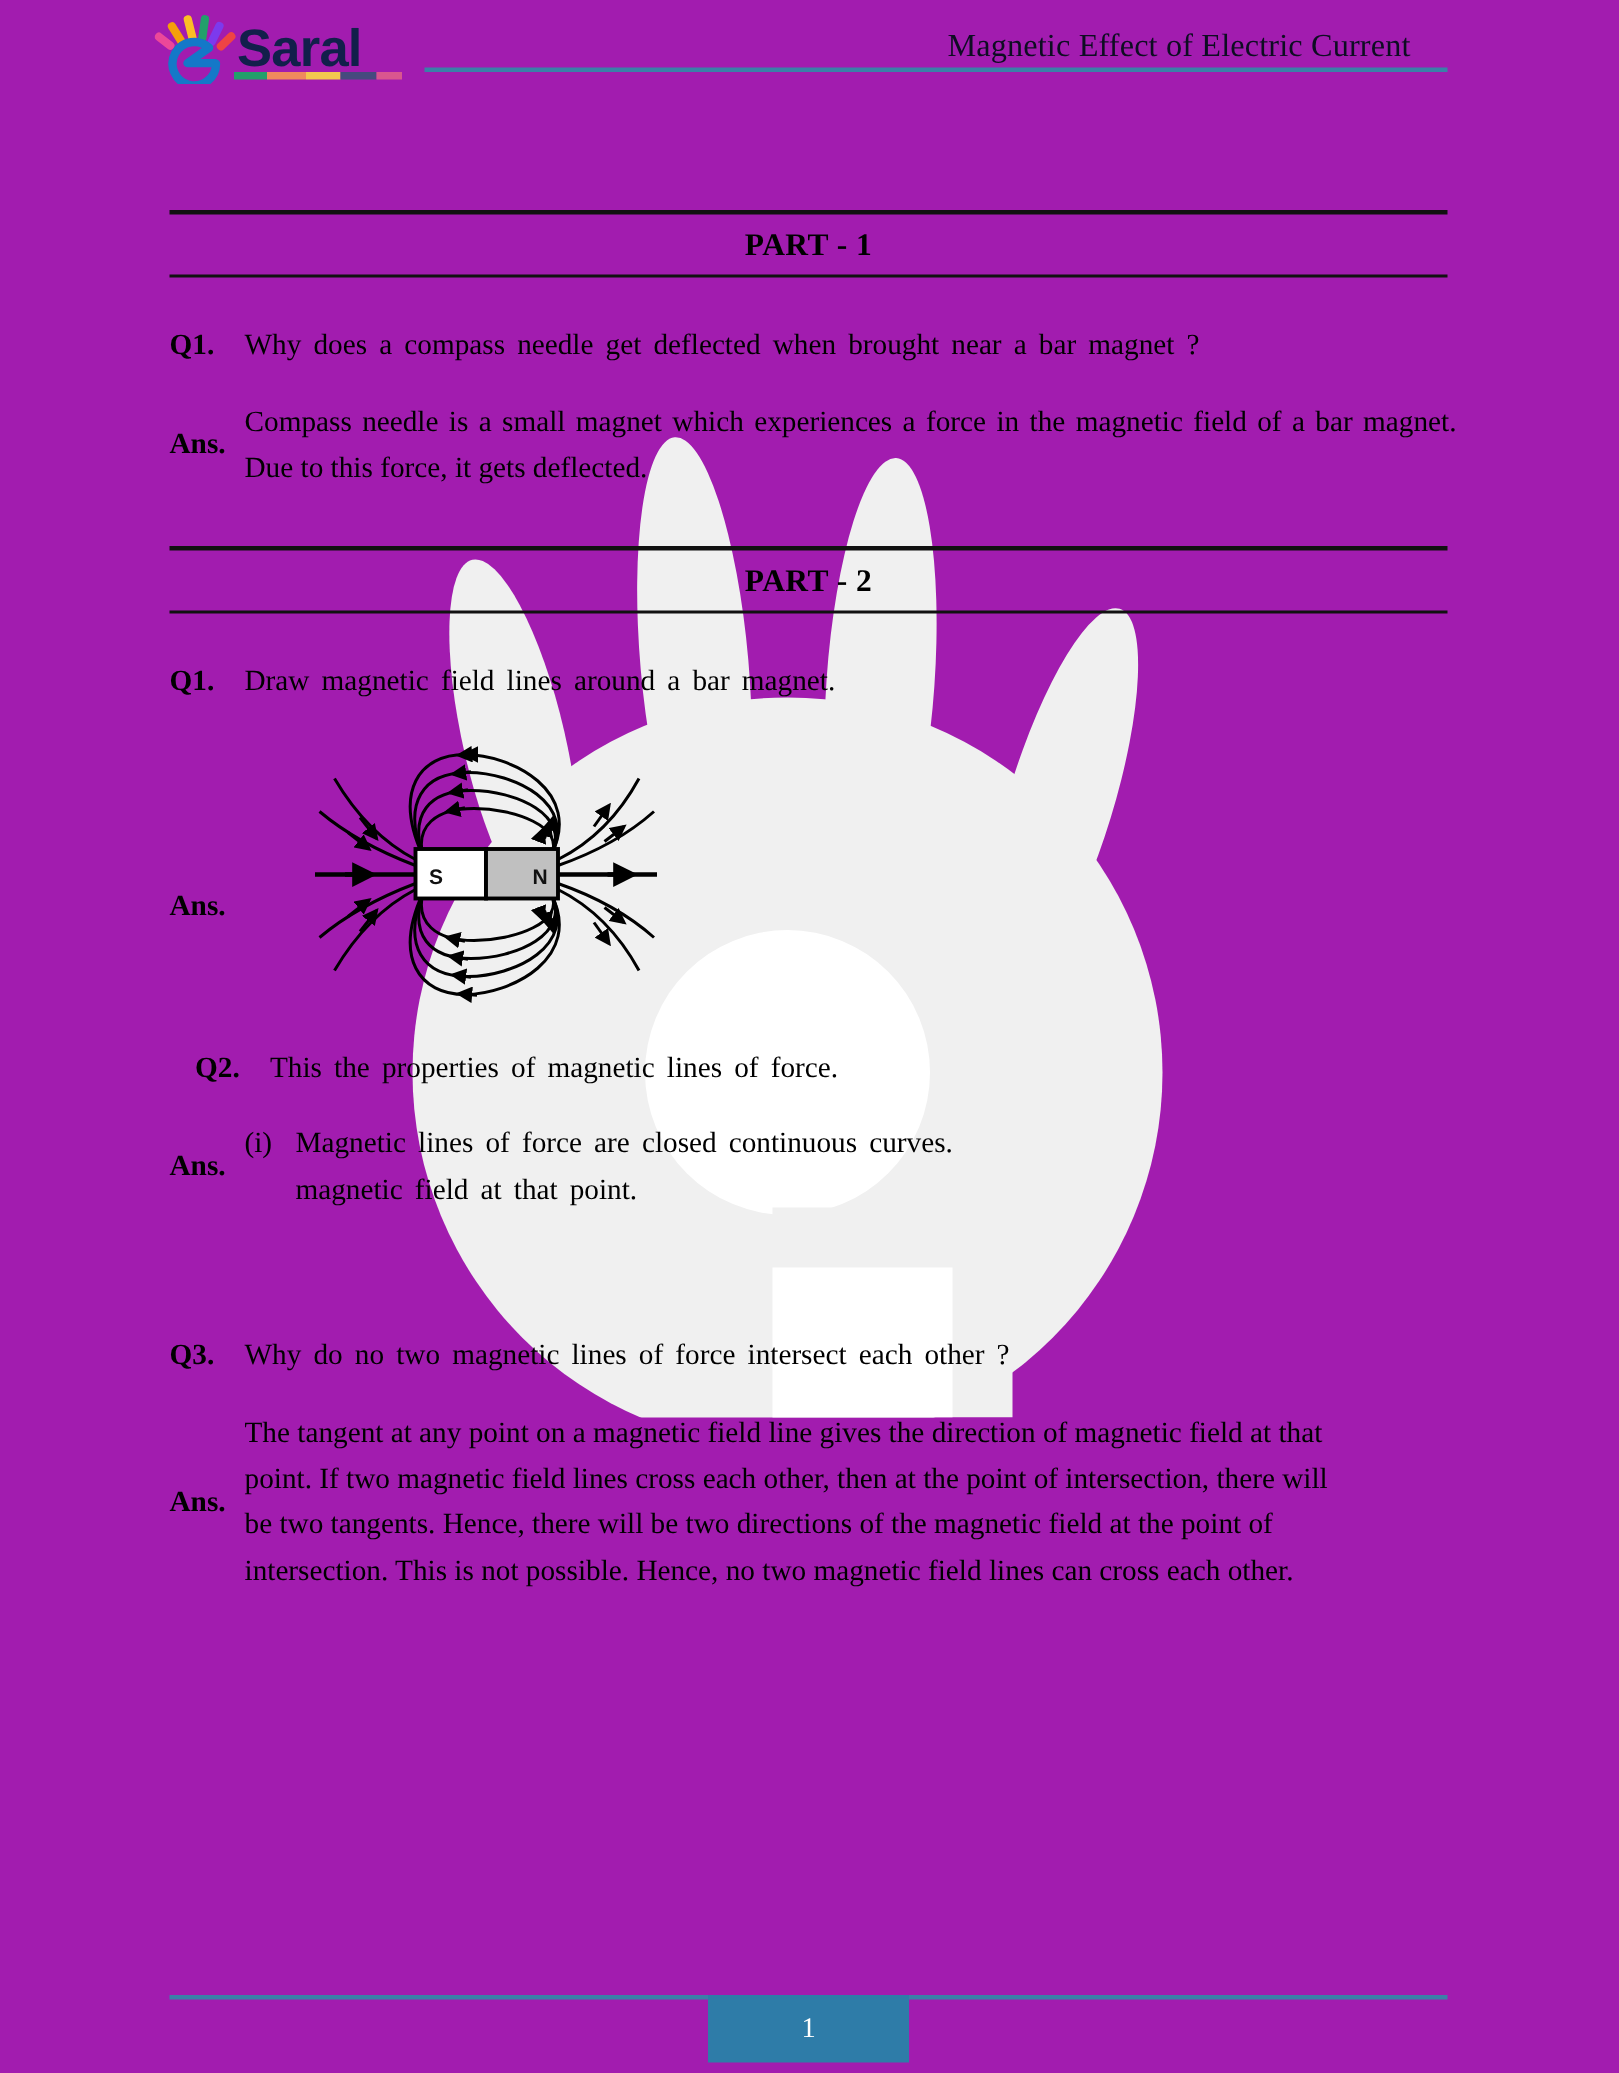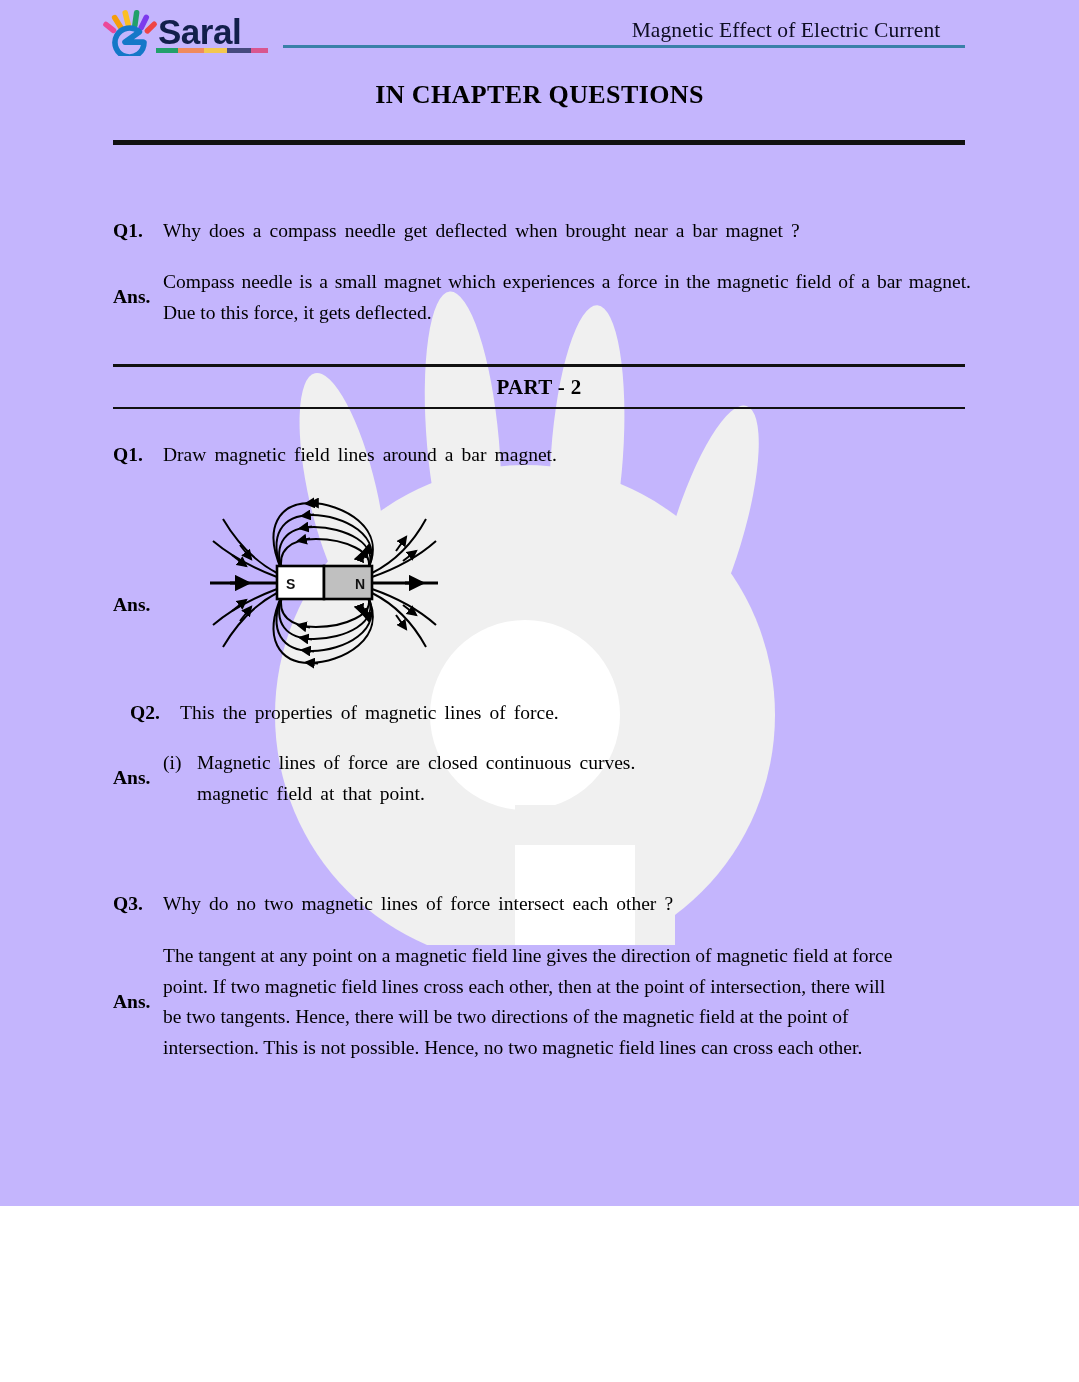--- a/index.html
+++ b/index.html
@@ -8,23 +8,23 @@
     padding: 0;
     background: #ffffff;
   }
   body {
     font-family: "Liberation Serif", "DejaVu Serif", serif;
     color: #000000;
   }
   .page {
     position: relative;
     width: 1079px;
-    height: 1206px;
+    height: 1382px;
     margin: 0 auto;
-    background: #c4b5fd;
+    background: #a21caf;
     overflow: hidden;
   }
 
   
   .watermark {
     position: absolute;
     left: 215px;
     top: 285px;
     width: 620px;
     height: 660px;
@@ -236,24 +236,24 @@
           <rect x="124" y="40" width="24" height="5" fill="#464a7e"></rect>
           <rect x="148" y="40" width="17" height="5" fill="#d9568f"></rect>
         </g>
       </svg>
     </div>
 
     <div class="header-title">Magnetic Effect of Electric Current</div>
     <div class="header-rule"></div>
   </div>
 
-  <div class="doc-title">IN CHAPTER QUESTIONS</div>
 
   <div class="part-band" style="top:140px;">
     <div class="rule"></div>
+    <div class="part-label">PART - 1</div>
     <div class="rule"></div>
   </div>
 
   <div class="qa" style="left:113px; top:216px; width:860px;">
     <div class="tag">Q1.</div>
     <div class="body q-spaced" style="width:808px;">Why does a compass needle get deflected when brought near a bar magnet ?</div>
   </div>
 
   <div class="qa" style="left:113px; top:267px; width:860px;">
     <div class="tag">Ans.</div>
@@ -372,21 +372,21 @@
   </div>
 
   <div class="qa" style="left:113px; top:889px; width:860px;">
     <div class="tag">Q3.</div>
     <div class="body q-spaced" style="width:808px;">Why do no two magnetic lines of force intersect each other ?</div>
   </div>
 
   <div class="qa" style="left:113px; top:941px; width:860px;">
     <div class="tag">Ans.</div>
     <div class="body" style="width:808px;">
-      <div>The tangent at any point on a magnetic field line gives the direction of magnetic field at force</div>
+      <div>The tangent at any point on a magnetic field line gives the direction of magnetic field at that</div>
       <div>point. If two magnetic field lines cross each other, then at the point of intersection, there will</div>
       <div>be two tangents.  Hence, there will be two directions of the magnetic field at the point of</div>
       <div>intersection. This is not possible. Hence, no two magnetic field lines can cross each other.</div>
     </div>
   </div>
 
   <div class="footer">
     <div class="footer-rule"></div>
     <div class="footer-box">1</div>
   </div>

